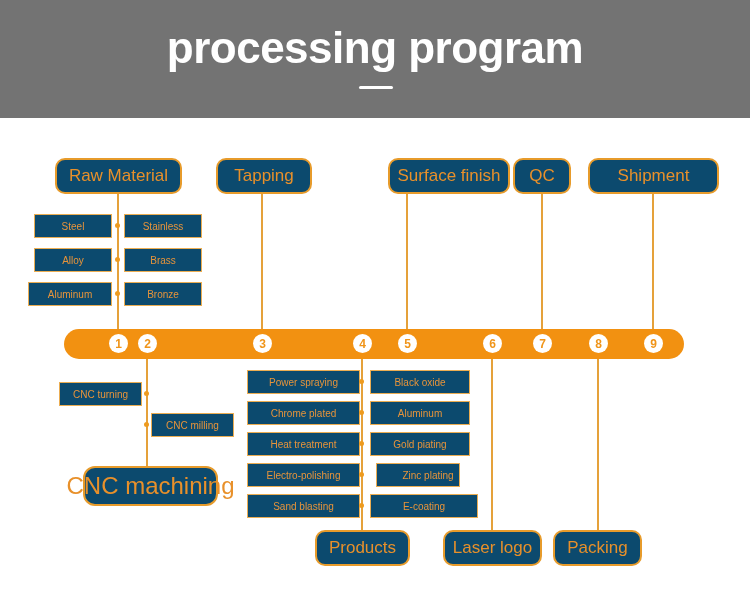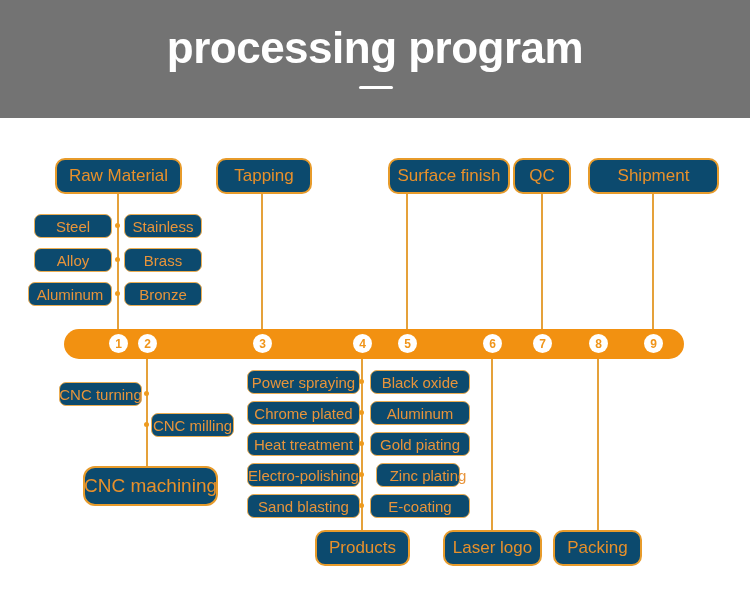--- a/index.html
+++ b/index.html
@@ -19,22 +19,22 @@
   .vline{position:absolute;width:2px;background:#E5A13A;}
   .dot{position:absolute;width:5px;height:5px;border-radius:50%;background:#EE9B1F;}
 
   
   .box{position:absolute;box-sizing:border-box;background:#0c4a6e;
        border:2px solid #E8A33D;color:#E8943A;
        display:flex;align-items:center;justify-content:center;
        white-space:nowrap;}
   .box.major{border-radius:10px;border-width:2px;border-color:#E79B2B;color:#E8902A;
        font-size:17px;height:36px;}
-  .box.small-strong{border-radius:7px;border:1px solid #EBAD52;color:#E8943A;font-size:15px;height:24px;}
-  .box.big{border-radius:12px;border:2px solid #E79B2B;color:#E8902A;font-size:19px;height:40px;}
+  .box.small-strong{border-radius:0;border:1px solid #EBAD52;color:#E8943A;font-size:10px;height:24px;}
+  .box.big{border-radius:12px;border:2px solid #E79B2B;color:#E8902A;font-size:24px;height:40px;}
 
   
   #bar{position:absolute;left:64px;top:211px;width:620px;height:30px;
        background:#F29111;border-radius:15px;}
   .node{position:absolute;width:19px;height:19px;border-radius:50%;background:#fff;
         color:#F0951A;font-size:12px;font-weight:bold;
         display:flex;align-items:center;justify-content:center;line-height:1;}
 </style>
 </head>
 <body>
@@ -160,21 +160,21 @@
   </div>
   <div class="box small-strong" style="left:370px;top:283px;width:100px;">
     <span>Aluminum</span>
   </div>
   <div class="box small-strong" style="left:370px;top:314px;width:100px;">
     <span>Gold piating</span>
   </div>
   <div class="box small-strong" style="left:376px;top:345px;width:84px;padding-left:20px;">
     <span>Zinc plating</span>
   </div>
-  <div class="box small-strong" style="left:370px;top:376px;width:100px;">
+  <div class="box small-strong" style="left:370px;top:376px;width:108px;">
     <span>E-coating</span>
   </div>
 
   <div class="dot" style="left:359px;top:261px;"></div>
   <div class="dot" style="left:359px;top:292px;"></div>
   <div class="dot" style="left:359px;top:323px;"></div>
   <div class="dot" style="left:359px;top:354px;"></div>
   <div class="dot" style="left:359px;top:385px;"></div>
 
   <div class="box major" style="left:315px;top:412px;width:95px;">

